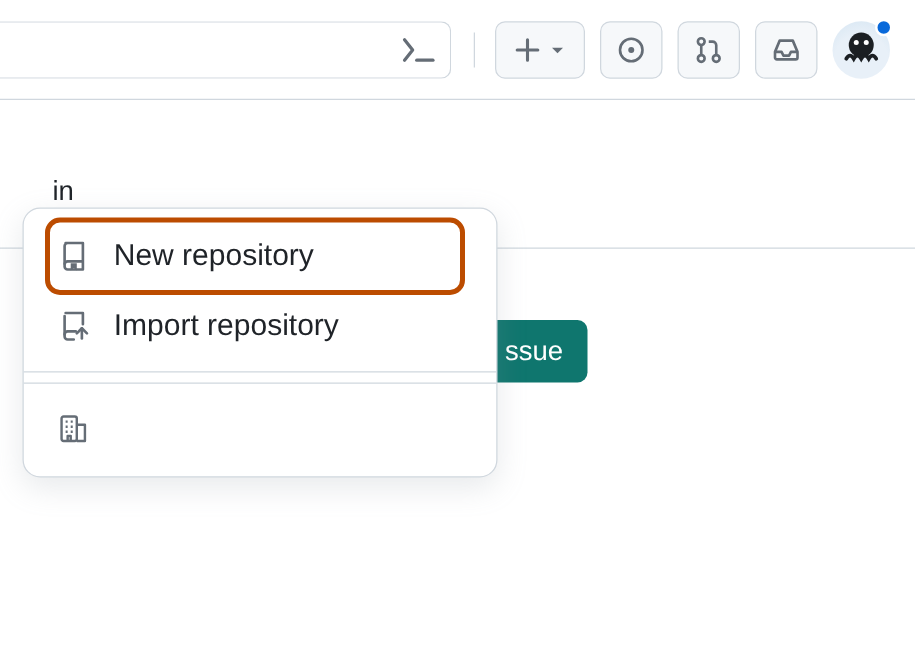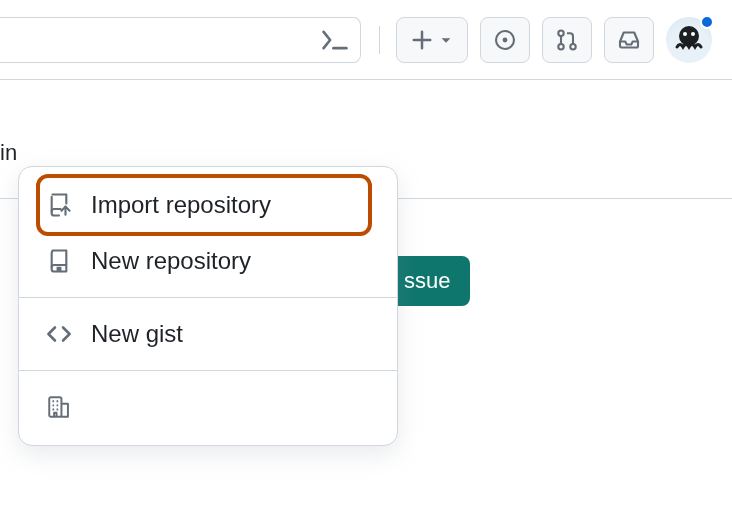--- a/index.html
+++ b/index.html
@@ -84,20 +84,21 @@
     .under-bar {
       position: relative;
       height: 436px;
     }
     .left-text {
       position: absolute;
       left: 0;
       top: 60px;
       font-size: 22px;
       color: #1f2328;
+      padding-left: 42px;
     }
     .hr-line {
       position: absolute;
       left: 0;
       right: 0;
       top: 118px;
       height: 1px;
       background: #d0d7de;
     }
     .green-btn {
@@ -222,52 +223,43 @@
     <div class="notif-dot"></div>
   </div>
 </div>
 
 <div class="under-bar">
   <span class="left-text">in</span>
   <div class="hr-line"></div>
   <button class="green-btn">ssue</button>
 
   <div class="dropdown">
+    <div class="menu-item">
+      <span class="mi-icon">
+        <svg width="26" height="26" viewBox="0 0 16 16" fill="none" stroke="#656d76" stroke-width="1.3" stroke-linejoin="round">
+          <path d="M4 1.5 H12.5 V14.5 H5 A1.5 1.5 0 0 1 3.5 13 V3 A1.5 1.5 0 0 1 5 1.5 Z"></path>
+          <path d="M3.5 12 A1.5 1.5 0 0 1 5 10.5 H12.5"></path>
+          <path d="M6.5 11.5 V15 L8 13.8 L9.5 15 V11.5" fill="#656d76" stroke="none"></path>
+        </svg>
+      </span>
+      <span>New repository</span>
+    </div>
     <div class="menu-item">
       <span class="mi-icon">
         <svg width="26" height="26" viewBox="0 0 16 16" fill="none" stroke="#656d76" stroke-width="1.3" stroke-linejoin="round" stroke-linecap="round">
           <path d="M4 1.5 H12.5 V7"></path>
           <path d="M3.5 3 V13 A1.5 1.5 0 0 0 5 14.5 H8"></path>
           <path d="M3.5 12 A1.5 1.5 0 0 1 5 10.5 H9"></path>
           <path d="M12 9 V14"></path>
           <path d="M9.5 11.5 L12 9 L14.5 11.5"></path>
         </svg>
       </span>
       <span>Import repository</span>
     </div>
-    <div class="menu-item">
-      <span class="mi-icon">
-        <svg width="26" height="26" viewBox="0 0 16 16" fill="none" stroke="#656d76" stroke-width="1.3" stroke-linejoin="round">
-          <path d="M4 1.5 H12.5 V14.5 H5 A1.5 1.5 0 0 1 3.5 13 V3 A1.5 1.5 0 0 1 5 1.5 Z"></path>
-          <path d="M3.5 12 A1.5 1.5 0 0 1 5 10.5 H12.5"></path>
-          <path d="M6.5 11.5 V15 L8 13.8 L9.5 15 V11.5" fill="#656d76" stroke="none"></path>
-        </svg>
-      </span>
-      <span>New repository</span>
-    </div>
     <div class="menu-sep"></div>
-    <div class="menu-item">
-      <span class="mi-icon">
-        <svg width="26" height="26" viewBox="0 0 16 16" fill="none" stroke="#656d76" stroke-width="1.6" stroke-linecap="round" stroke-linejoin="round">
-          <path d="M5.5 4 L1.5 8 L5.5 12"></path>
-          <path d="M10.5 4 L14.5 8 L10.5 12"></path>
-        </svg>
-      </span>
-      <span>New gist</span>
-    </div>
     <div class="menu-sep"></div>
     <div class="menu-item">
       <span class="mi-icon">
         <svg width="26" height="26" viewBox="0 0 16 16" fill="none" stroke="#656d76" stroke-width="1.2" stroke-linejoin="round">
           <rect x="2" y="2" width="7.5" height="12" rx="1"></rect>
           <path d="M9.5 6 H13.5 V14 H9.5"></path>
           <path d="M4 4.5 H5 M6.5 4.5 H7.5 M4 7 H5 M6.5 7 H7.5 M4 9.5 H5 M6.5 9.5 H7.5"></path>
           <path d="M5 14 V11.5 H6.5 V14"></path>
         </svg>
       </span>

